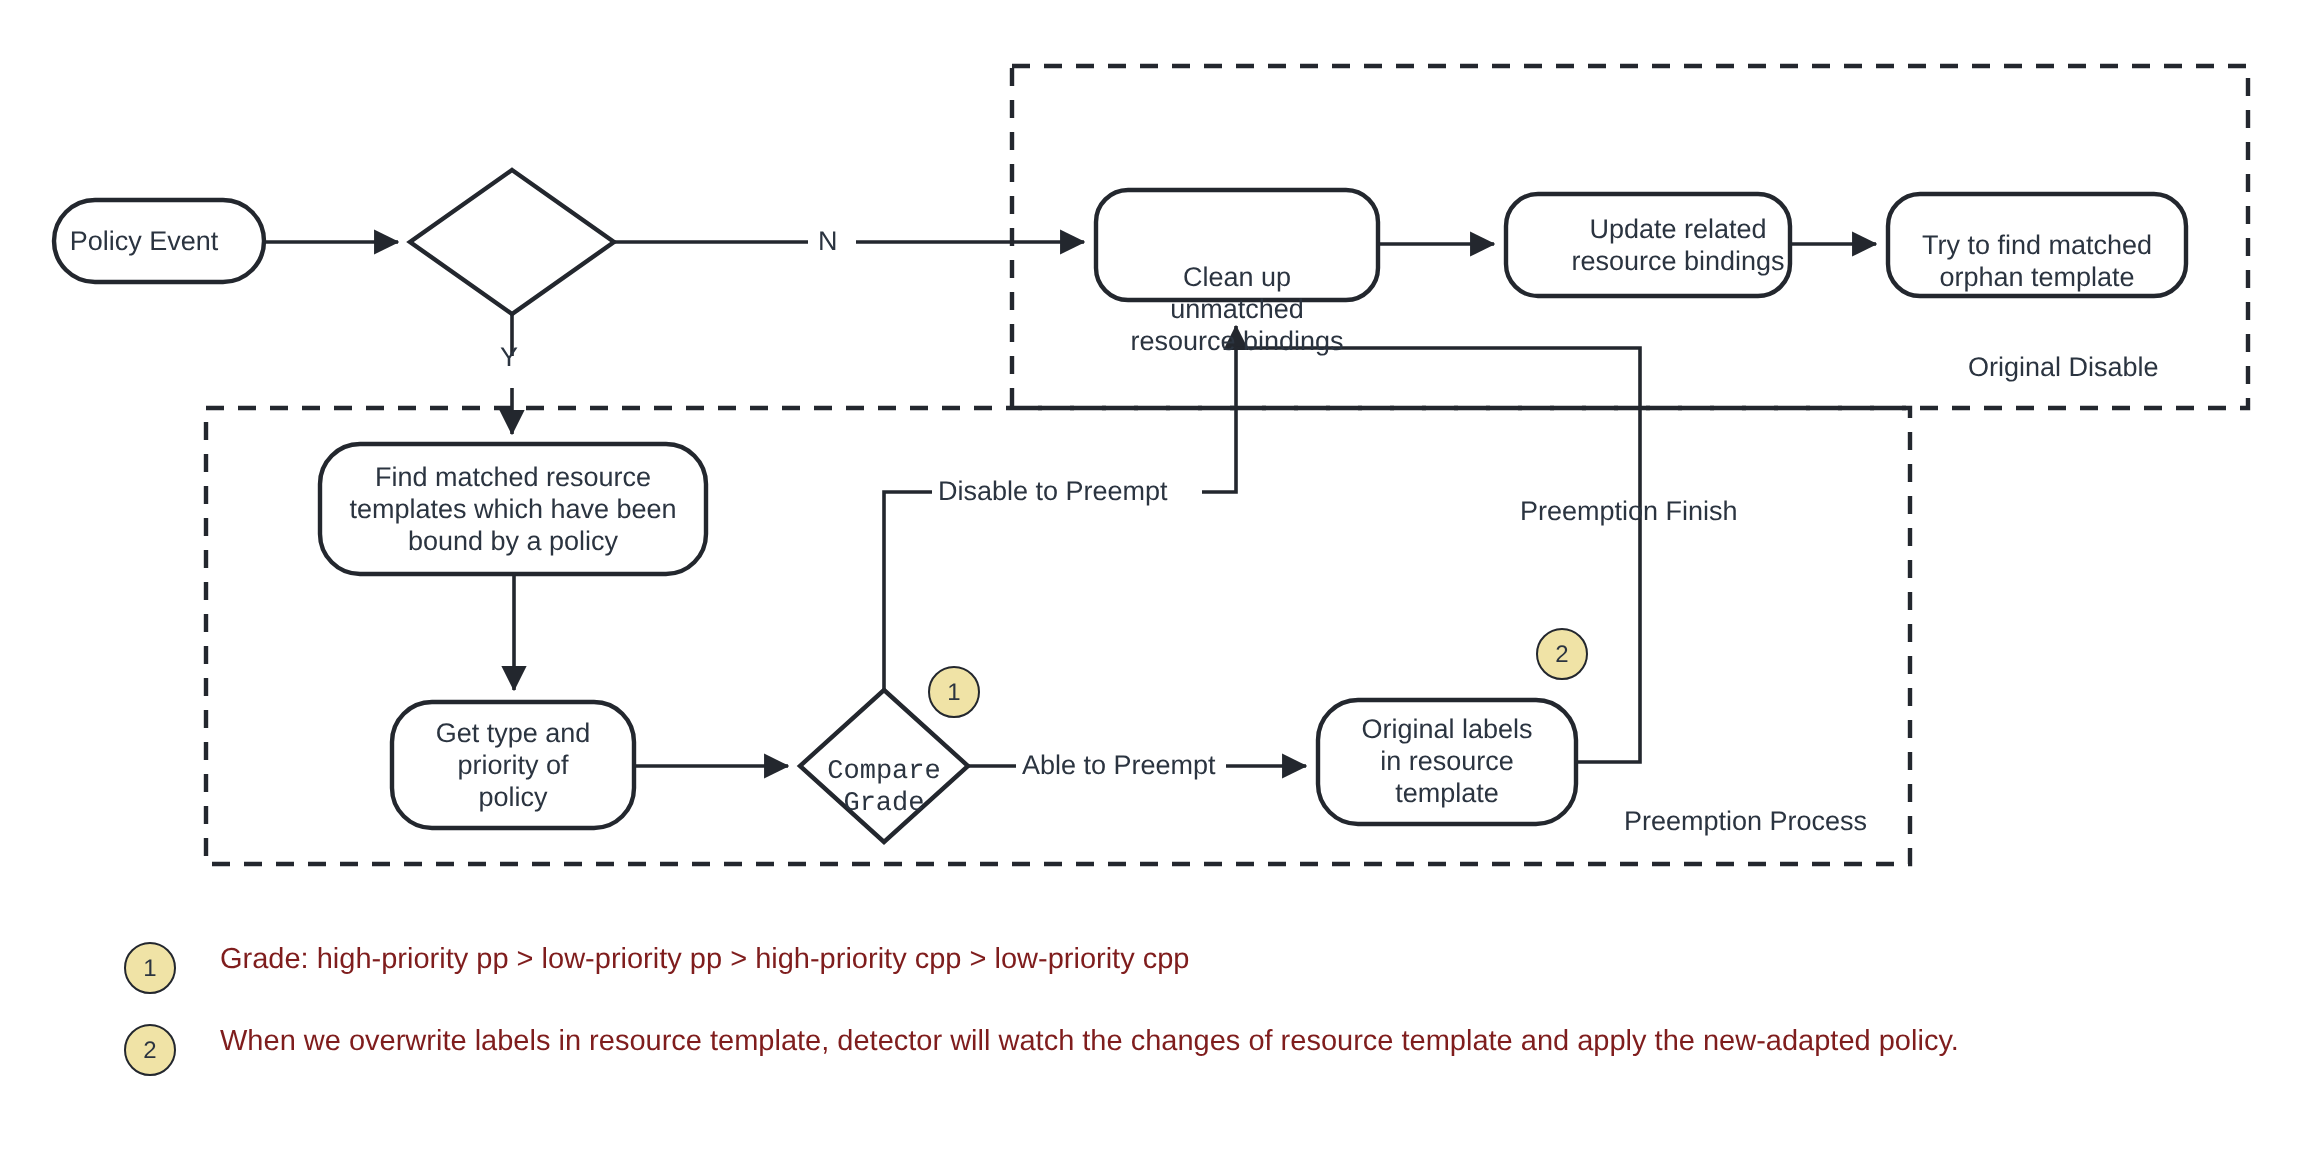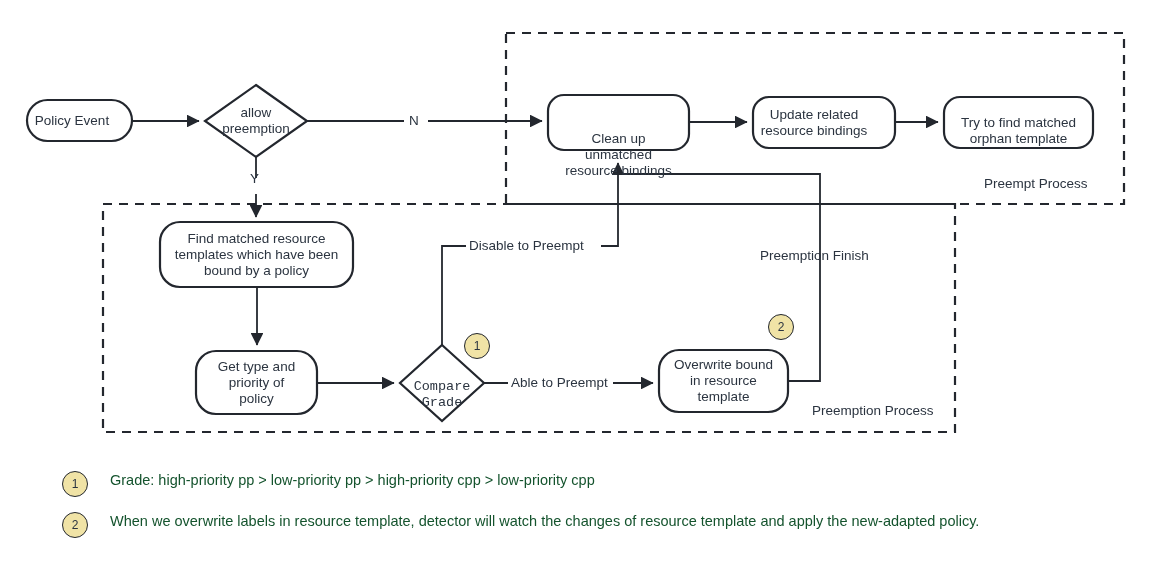--- a/index.html
+++ b/index.html
@@ -91,21 +91,21 @@
     align-items: center;
     justify-content: center;
     font-size: 12px;
     color: #2b3440;
     margin-top: 1px;
   }
   .footnote-text {
     margin-left: 22px;
     font-size: 14.5px;
     line-height: 21px;
-    color: #14532d;
+    color: #7f1d1d;
     max-width: 880px;
   }
 </style>
 </head>
 <body>
 
 <div id="canvas">
 
   <svg class="diagram-svg" viewBox="0 0 1161 585">
     <defs>
@@ -165,59 +165,57 @@
 
      Overwrite labels --&gt;
     <path d="M 484 383 L 508 383 M 613 383 L 653 383" fill="none" stroke="#23272e" stroke-width="1.8" marker-end="url(#arrow)"></path>
 
      back up to Clean up --&gt;
     <path d="M 788 381 L 820 381 L 820 174 L 618 174" fill="none" stroke="#23272e" stroke-width="1.8"></path>
   </svg>
 
   <div class="node-label" style="left:27px; top:100px; width:90px; height:41px;">Policy Event</div>
 
-  <div class="node-label" style="left:196px; top:98px; width:120px; height:46px;">allow
-preemption</div>
 
   <div class="node-label" style="left:548px; top:95px; width:141px; height:55px;margin-top:32px;">Clean up
 unmatched
 resource bindings</div>
 
-  <div class="node-label" style="left:728px; top:97px; width:172px; height:51px;">Update related
+  <div class="node-label" style="left:753px; top:97px; width:172px; height:51px;">Update related
 resource bindings</div>
 
   <div class="node-label" style="left:944px; top:97px; width:149px; height:68px;">Try to find matched
 orphan template</div>
 
   <div class="node-label" style="left:160px; top:222px; width:193px; height:65px;">Find matched resource
 templates which have been
 bound by a policy</div>
 
   <div class="node-label" style="left:196px; top:351px; width:121px; height:63px;">Get type and
 priority of
 policy</div>
 
   <div class="node-label" style="left:397px; top:372px; width:90px; height:46px;font-family:Liberation Mono, monospace;">Compare
 Grade</div>
 
-  <div class="node-label" style="left:659px; top:350px; width:129px; height:62px;">Overwrite bound
+  <div class="node-label" style="left:659px; top:350px; width:129px; height:62px;">Original labels
 in resource
 template</div>
 
   <div class="edge-label" style="left:409px; top:113px;">N</div>
 
   <div class="edge-label" style="left:250px; top:171px;">Y</div>
 
   <div class="edge-label" style="left:469px; top:238px;">Disable to Preempt</div>
 
   <div class="edge-label" style="left:511px; top:375px;">Able to Preempt</div>
 
   <div class="edge-label" style="left:760px; top:248px;">Preemption Finish</div>
 
-  <div class="group-label" style="left:984px; top:176px;">Preempt Process</div>
+  <div class="group-label" style="left:984px; top:176px;">Original Disable</div>
 
   <div class="group-label" style="left:812px; top:403px;text-align:center;">Preemption Process</div>
 
   <div class="badge" style="left:464px; top:333px;">1</div>
 
   <div class="badge" style="left:768px; top:314px;">2</div>
 
   <div class="footnotes">
 
     <div class="footnote-row">

